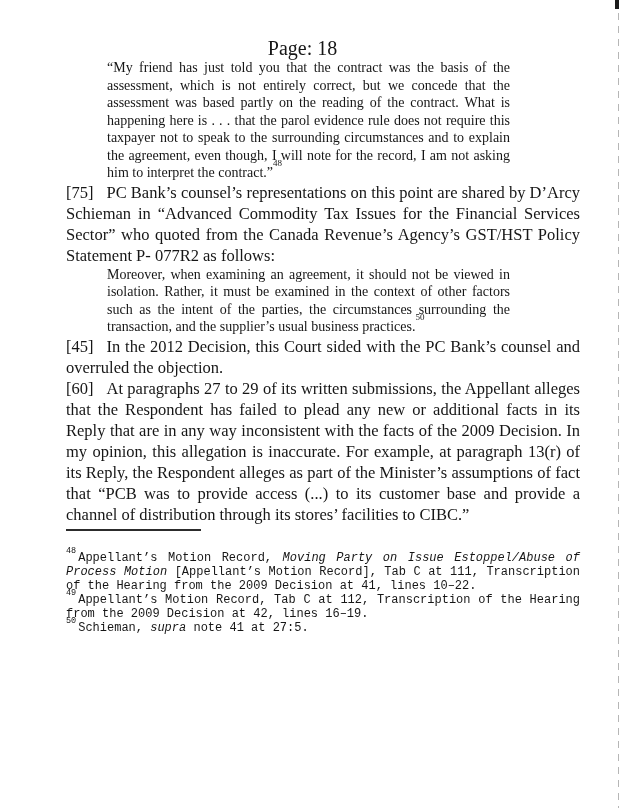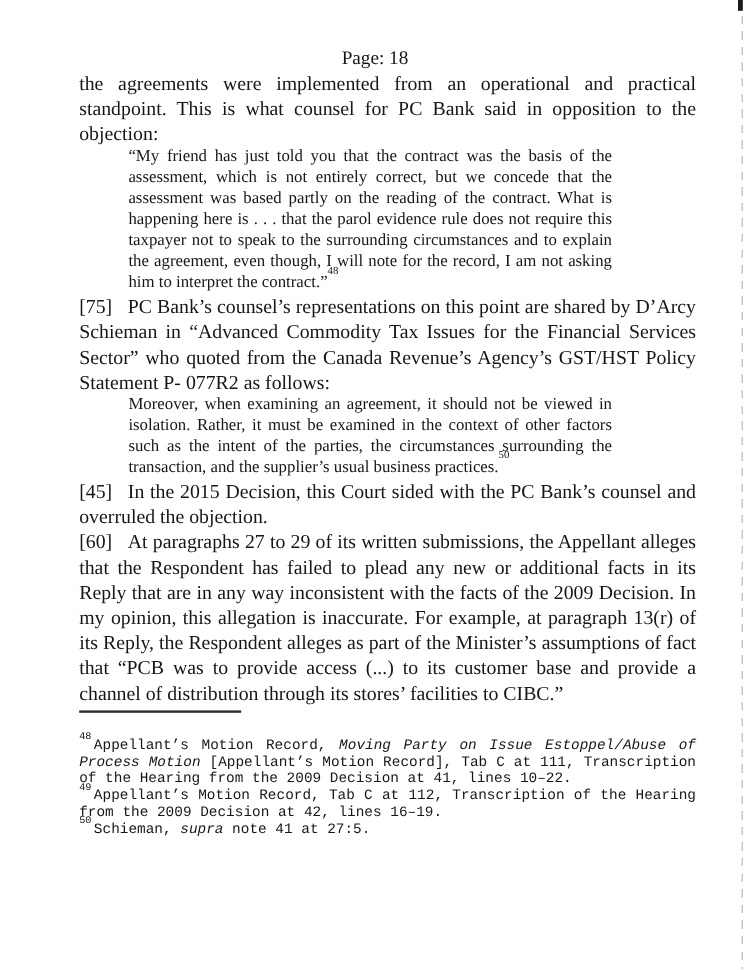--- a/index.html
+++ b/index.html
@@ -19,24 +19,24 @@
     width: 1px; height: 808px;
     background: repeating-linear-gradient(to bottom, #b6b6b6 0px, #b6b6b6 7px, transparent 7px, transparent 13px);
   }
   .scan-corner-mark {
     position: absolute;
     left: 615px; top: 0;
     width: 4px; height: 9px;
     background: #1c1c1c;
   }
   .page-number {
-    margin: 38px 0 0 10px;
+    margin: 38px 0 0 0;
     width: 605px;
     text-align: center;
-    font-size: 16px;
+    font-size: 20px;
     line-height: 21px;
   }
   .content {
     margin-left: 66px;
     margin-right: 43px; 
   }
   p.body-para {
     margin: 0;
     font-size: 16.5px;
     line-height: 21px;
@@ -88,30 +88,29 @@
 
 <div class="page">
 
   <div class="scan-edge-line"></div>
   <div class="scan-corner-mark"></div>
 
   <div class="page-number">Page: 18</div>
 
   <div class="content">
 
-    <p class="body-para intro"><span>the agreements were implemented from an operational and practical standpoint. This is what counsel for PC Bank said in opposition to the objection:</span></p>
 
     <blockquote class="quote q1"><span>“My friend has just told you that the contract was the basis of the assessment, which is not entirely correct, but we concede that the assessment was based partly on the reading of the contract. What is happening here is . . . that the parol evidence rule does not require this taxpayer not to speak to the surrounding circumstances and to explain the agreement, even though, I will note for the record, I am not asking him to interpret the contract.”</span><sup class="ref">48</sup></blockquote>
 
 
     <p class="body-para p58"><span class="para-num">[75]</span><span>PC Bank’s counsel’s representations on this point are shared by D’Arcy Schieman in “Advanced Commodity Tax Issues for the Financial Services Sector” who quoted from the Canada Revenue’s Agency’s GST/HST Policy Statement P- 077R2 as follows:</span></p>
 
     <blockquote class="quote q3"><span>Moreover, when examining an agreement, it should not be viewed in isolation. Rather, it must be examined in the context of other factors such as the intent of the parties, the circumstances surrounding the transaction, and the supplier’s usual business practices.</span><sup class="ref">50</sup></blockquote>
 
-    <p class="body-para p59"><span class="para-num">[45]</span><span>In the 2015 Decision, this Court sided with the PC Bank’s counsel and overruled the objection.</span></p>
+    <p class="body-para p59"><span class="para-num">[45]</span><span>In the 2012 Decision, this Court sided with the PC Bank’s counsel and overruled the objection.</span></p>
 
     <p class="body-para p60"><span class="para-num">[60]</span><span>At paragraphs 27 to 29 of its written submissions, the Appellant alleges that the Respondent has failed to plead any new or additional facts in its Reply that are in any way inconsistent with the facts of the 2009 Decision. In my opinion, this allegation is inaccurate. For example, at paragraph 13(r) of its Reply, the Respondent alleges as part of the Minister’s assumptions of fact that “PCB was to provide access (...) to its customer base and provide a channel of distribution through its stores’ facilities to CIBC.”</span></p>
 
     <hr class="footnote-separator">
 
     <div class="footnotes">
       <p class="footnote"><sup class="fn-ref">48</sup><span>Appellant’s Motion Record, </span><i>Moving Party on Issue Estoppel/Abuse of Process Motion</i><span> [Appellant’s Motion Record], Tab C at 111, Transcription of the Hearing from the 2009 Decision at 41, lines 10–22.</span></p>
       <p class="footnote"><sup class="fn-ref">49</sup><span>Appellant’s Motion Record, Tab C at 112, Transcription of the Hearing from the 2009 Decision at 42, lines 16–19.</span><i></i><span></span></p>
       <p class="footnote"><sup class="fn-ref">50</sup><span>Schieman, </span><i>supra</i><span> note 41 at 27:5.</span></p>
     </div>

